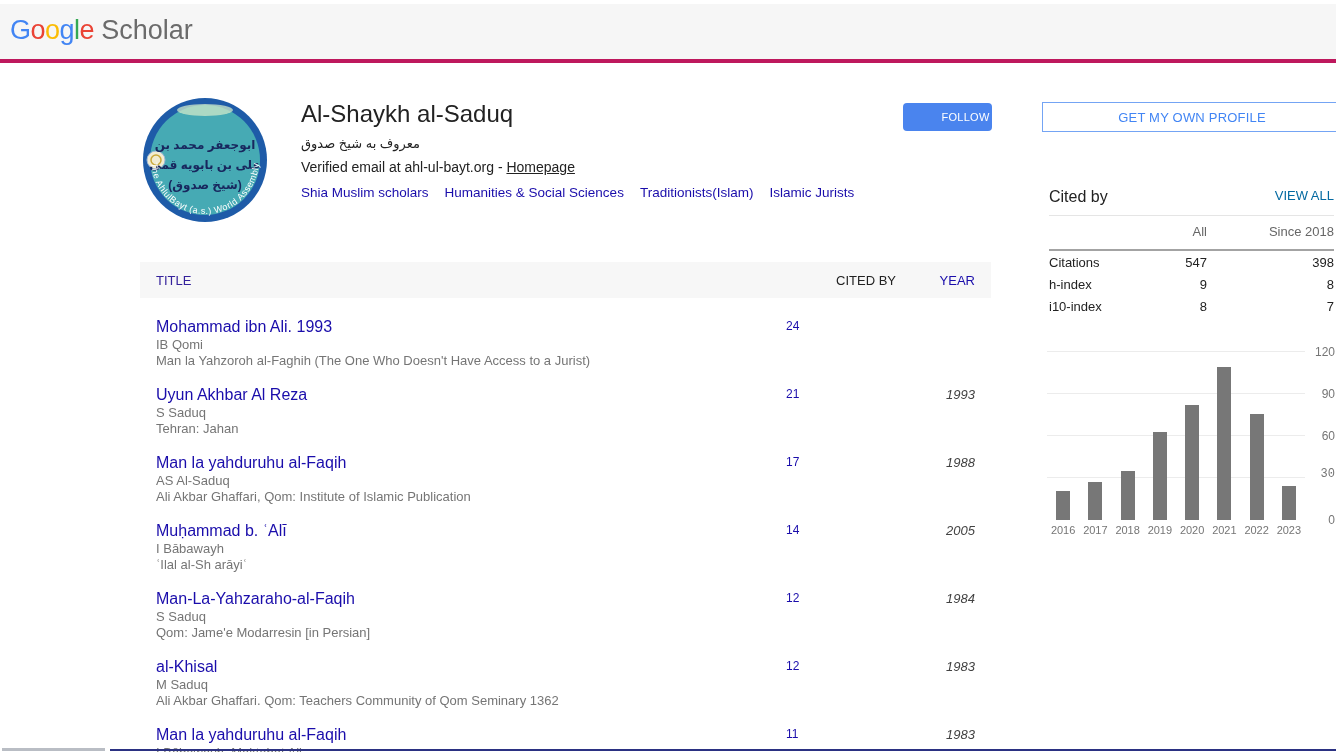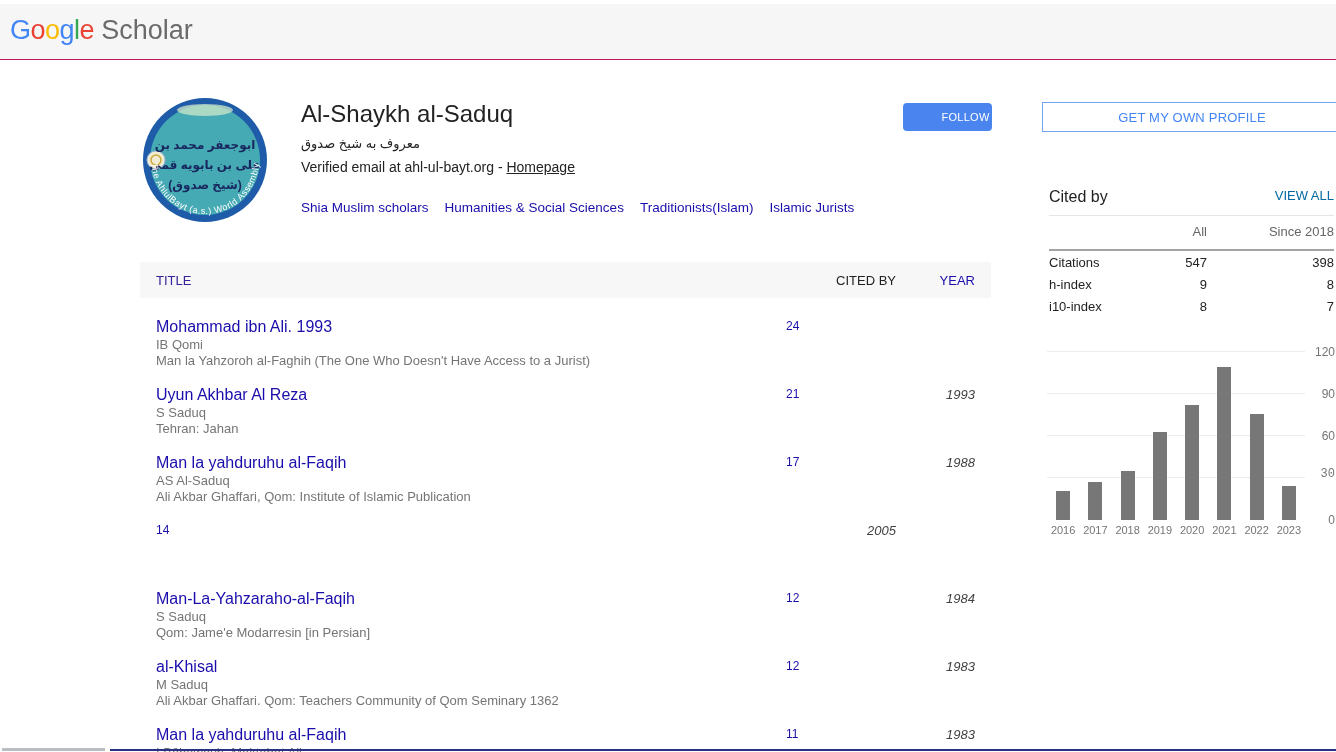--- a/index.html
+++ b/index.html
@@ -2,32 +2,32 @@
 <html><head>
 <meta charset="utf-8">
 <style>
   html,body{margin:0;padding:0;background:#fff;}
   .page{position:relative;width:1336px;height:752px;overflow:hidden;background:#fff;
         font-family:"Liberation Sans","DejaVu Sans",sans-serif;color:#222;}
   a{text-decoration:none;cursor:pointer;}
 
   
   .gs-header{position:absolute;top:4px;left:0;width:100%;height:55px;background:#f6f6f6;
-             border-bottom:1px solid #be185d;}
+             border-bottom:4px solid #be185d;}
   .logo{position:absolute;left:10px;top:11px;font-size:27px;letter-spacing:-0.5px;display:flex;align-items:baseline;}
   .logo .scholar{color:#6b6b6b;margin-left:7px;letter-spacing:0;}
 
   
   .avatar{position:absolute;left:142px;top:97px;width:126px;height:126px;}
   .profile-info{position:absolute;left:301px;top:100px;width:590px;}
   .prof-name{font-size:24px;font-weight:400;margin:0;line-height:28px;color:#222;}
   .prof-arabic{margin-top:8px;font-size:13px;color:#222;}
   .prof-email{margin-top:8px;font-size:14px;color:#222;}
   .homepage-link{color:#222;text-decoration:underline;}
-  .tags{margin-top:25px;font-size:13.5px;}
+  .tags{margin-top:10px;font-size:13.5px;}
   .tag{color:#1a0dab;margin-right:16px;}
 
   .follow-btn{position:absolute;left:903px;top:103px;width:89px;height:28px;background:#4a84ee;
               border:none;border-radius:4px;color:#fff;font-size:11px;display:flex;align-items:center;
               justify-content:center;gap:6px;cursor:pointer;font-family:inherit;letter-spacing:.3px;padding-left:36px;}
 
   
   .get-profile{position:absolute;left:1042px;top:102px;width:300px;height:30px;background:#fff;
                border:1px solid #74a4f4;color:#4285f4;font-size:13px;display:flex;align-items:center;
                justify-content:center;cursor:pointer;font-family:inherit;letter-spacing:.2px;box-sizing:border-box;}
@@ -191,20 +191,21 @@
           <div><a class="pub-title">Uyun Akhbar Al Reza</a><div class="pub-gray">S Saduq</div><div class="pub-gray">Tehran: Jahan</div></div>
           <div class="pub-cited"><a>21</a></div>
           <div class="pub-year">1993</div>
         </div>
         <div class="pub-row">
           <div><a class="pub-title">Man la yahduruhu al-Faqih</a><div class="pub-gray">AS Al-Saduq</div><div class="pub-gray">Ali Akbar Ghaffari, Qom: Institute of Islamic Publication</div></div>
           <div class="pub-cited"><a>17</a></div>
           <div class="pub-year">1988</div>
         </div>
         <div class="pub-row">
+          <div><a class="pub-title">Muḥammad b. ʿAlī</a><div class="pub-gray">I Bābawayh</div><div class="pub-gray">ʿIlal al-Sh arāyiʿ</div></div>
           <div class="pub-cited"><a>14</a></div>
           <div class="pub-year">2005</div>
         </div>
         <div class="pub-row">
           <div><a class="pub-title">Man-La-Yahzaraho-al-Faqih</a><div class="pub-gray">S Saduq</div><div class="pub-gray">Qom: Jame'e Modarresin [in Persian]</div></div>
           <div class="pub-cited"><a>12</a></div>
           <div class="pub-year">1984</div>
         </div>
         <div class="pub-row">
           <div><a class="pub-title">al-Khisal</a><div class="pub-gray">M Saduq</div><div class="pub-gray">Ali Akbar Ghaffari. Qom: Teachers Community of Qom Seminary 1362</div></div>

